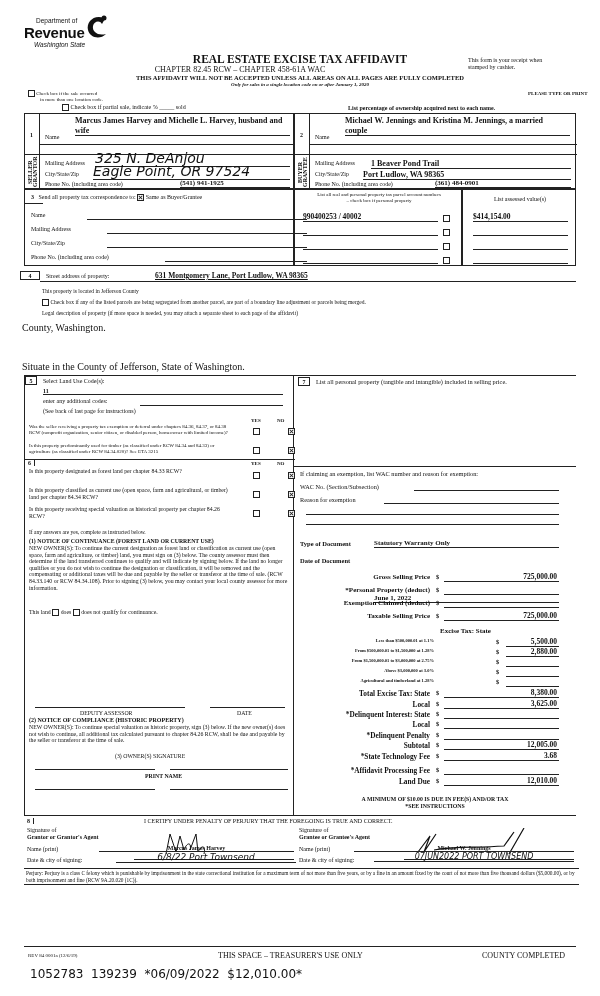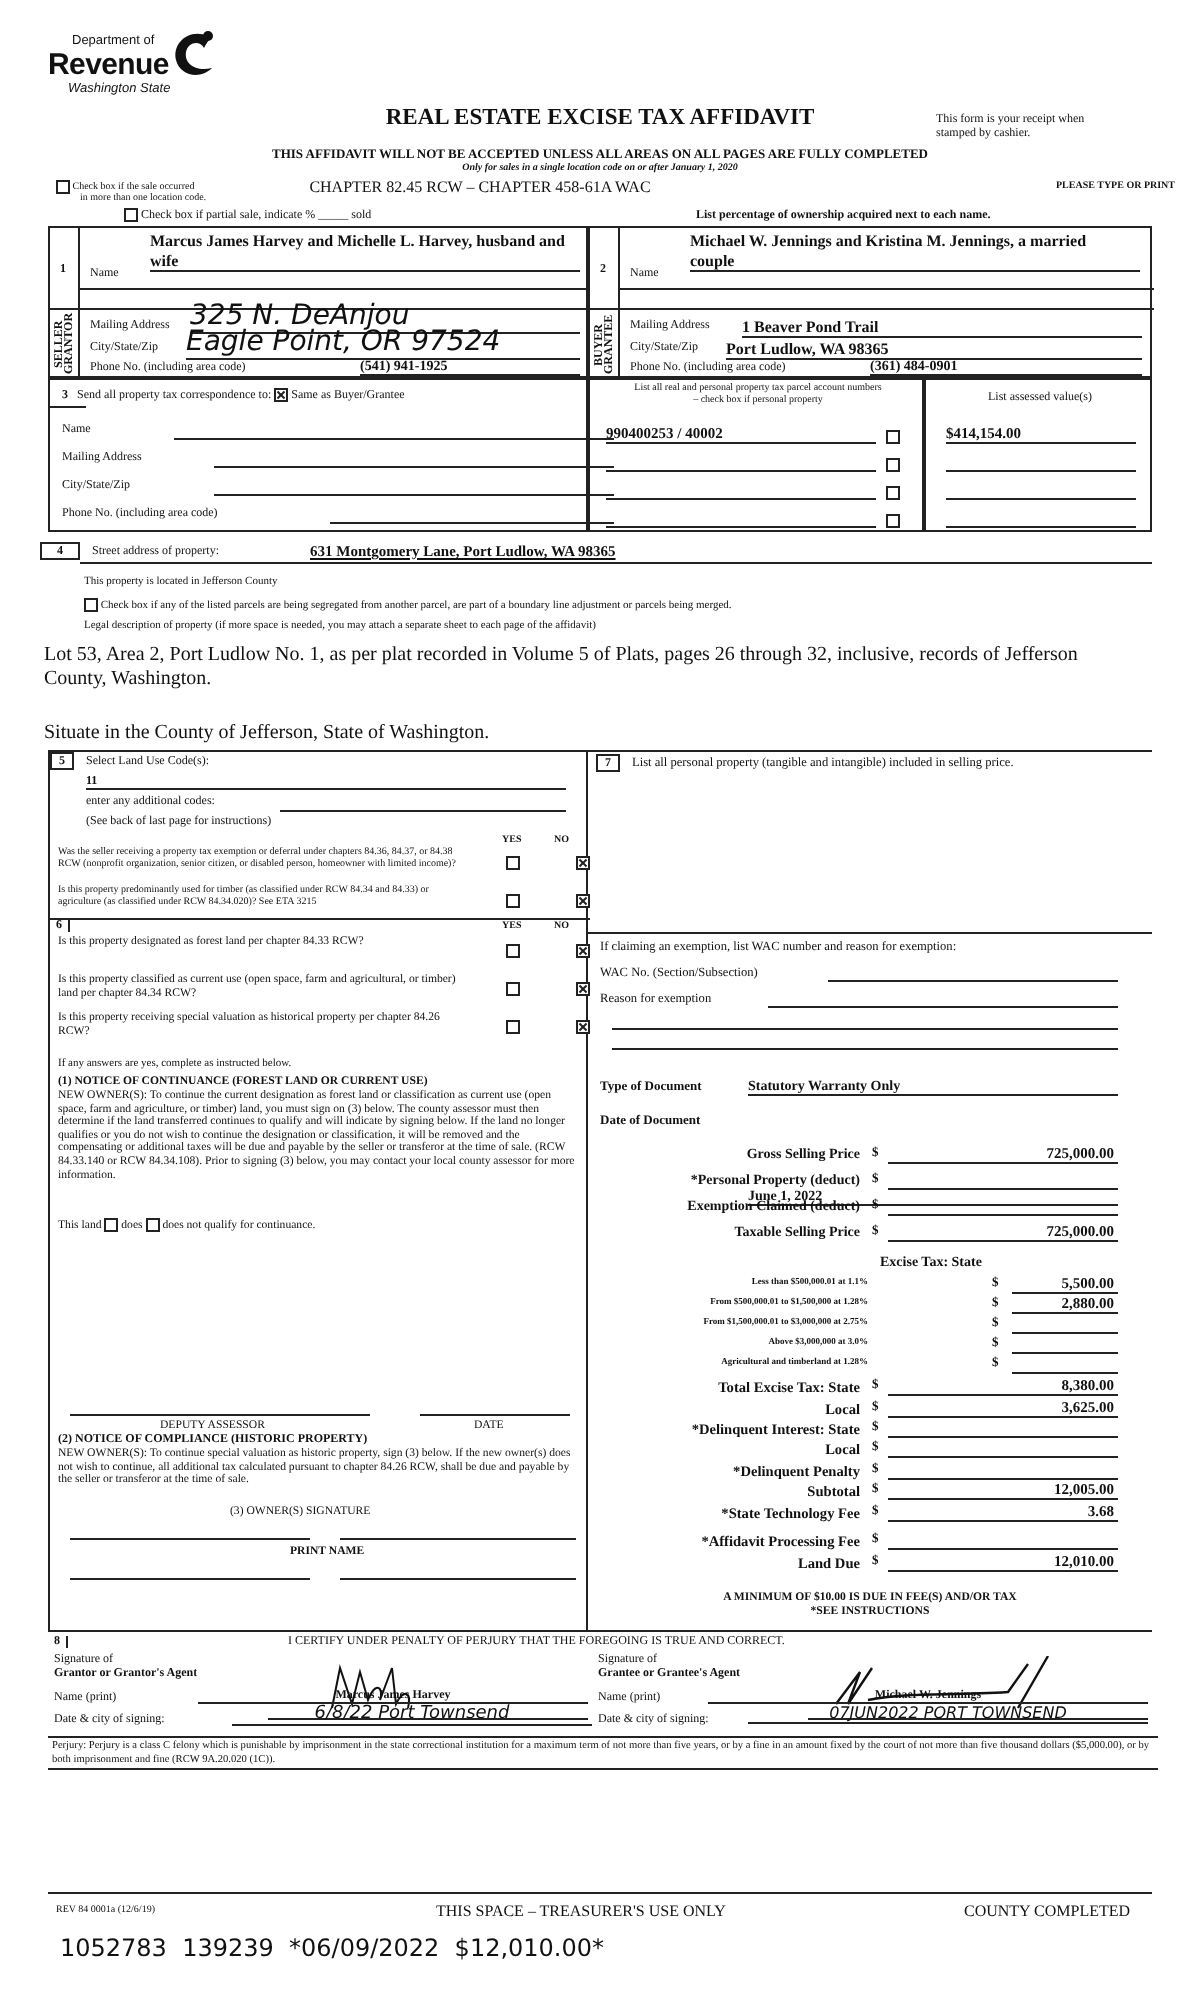--- a/index.html
+++ b/index.html
@@ -26,21 +26,21 @@
   <div style="position:absolute;left:12px;top:3px;font-family:'Liberation Sans',sans-serif;font-size:6.5px;">Department of</div>
   <div style="position:absolute;left:0;top:10px;font-family:'Liberation Sans',sans-serif;font-size:15px;font-weight:bold;letter-spacing:-0.3px;">Revenue</div>
   <div style="position:absolute;left:10px;top:27px;font-family:'Liberation Sans',sans-serif;font-size:6.5px;font-style:italic;">Washington State</div>
   <svg style="position:absolute;left:60px;top:0" width="24" height="26" viewBox="0 0 24 26">
     <path d="M20 4 C10 0 2 8 4 16 C6 24 16 26 22 20 C14 22 8 18 9 12 C10 7 16 6 18 10 C20 6 22 5 20 4 Z" fill="#111"></path>
     <circle cx="20" cy="4" r="2.5" fill="#111"></circle>
   </svg>
 </div>
 
 <div class="abs b" style="left:0;width:600px;top:53px;text-align:center;font-size:11.5px;">REAL ESTATE EXCISE TAX AFFIDAVIT</div>
-<div class="abs" style="left:0;width:480px;top:65px;text-align:center;font-size:8px;margin-top:24px;">CHAPTER 82.45 RCW – CHAPTER 458-61A WAC</div>
+<div class="abs" style="left:0;width:480px;top:65px;text-align:center;font-size:8px;">CHAPTER 82.45 RCW – CHAPTER 458-61A WAC</div>
 <div class="abs b" style="left:0;width:600px;top:74px;text-align:center;font-size:6.5px;">THIS AFFIDAVIT WILL NOT BE ACCEPTED UNLESS ALL AREAS ON ALL PAGES ARE FULLY COMPLETED</div>
 <div class="abs b" style="left:0;width:600px;top:82px;text-align:center;font-size:5px;font-style:italic;">Only for sales in a single location code on or after January 1, 2020</div>
 <div class="abs" style="left:468px;top:57px;font-size:6px;line-height:7px;">
   <div>This form is your receipt when</div>
   <div>stamped by cashier.</div>
 </div>
 <div class="abs b" style="left:528px;top:91px;font-size:5px;">PLEASE TYPE OR PRINT</div>
 
 <div class="abs" style="left:28px;top:90px;font-size:5px;line-height:5.5px;">
   <span class="cb"></span>
@@ -140,21 +140,20 @@
 <div class="abs small" style="left:46px;top:273px;">Street address of property:</div>
 <div class="abs line" style="left:40px;top:281px;width:536px;"></div>
 <div class="abs b" style="left:155px;top:271px;font-size:7.5px;text-decoration:underline;">631 Montgomery Lane, Port Ludlow, WA  98365</div>
 <div class="abs small" style="left:42px;top:288px;font-size:5.5px;">This property is located in Jefferson County</div>
 <div class="abs" style="left:42px;top:299px;font-size:5.5px;">
   <span class="cb"></span>
   <span>Check box if any of the listed parcels are being segregated from another parcel, are part of a boundary line adjustment or parcels being merged.</span>
 </div>
 <div class="abs" style="left:42px;top:310px;font-size:5.5px;">Legal description of property (if more space is needed, you may attach a separate sheet to each page of the affidavit)</div>
 <div class="abs" style="left:22px;top:322px;width:560px;font-size:10px;line-height:12px;">
-  <div>Lot 53, Area 2, Port Ludlow No. 1, as per plat recorded in Volume 5 of Plats, pages 26 through 32, inclusive, records of Jefferson</div>
   <div>County, Washington.</div>
 </div>
 <div class="abs" style="left:22px;top:361px;font-size:10px;">Situate in the County of Jefferson, State of Washington.</div>
 
 <div class="abs" style="left:24px;top:375px;width:270px;height:440px;border-left:1px solid #222;border-right:1px solid #222;border-top:1px solid #222;">
   <div class="abs box b" style="left:0;top:0;width:12px;height:9px;text-align:center;font-size:6px;line-height:8px;">5</div>
   <div class="abs small" style="left:18px;top:2px;">Select Land Use Code(s):</div>
   <div class="abs b small line" style="left:18px;top:12px;width:240px;">11</div>
   <div class="abs small" style="left:18px;top:22px;">enter any additional codes:</div>
   <div class="abs line" style="left:115px;top:29px;width:143px;"></div>

